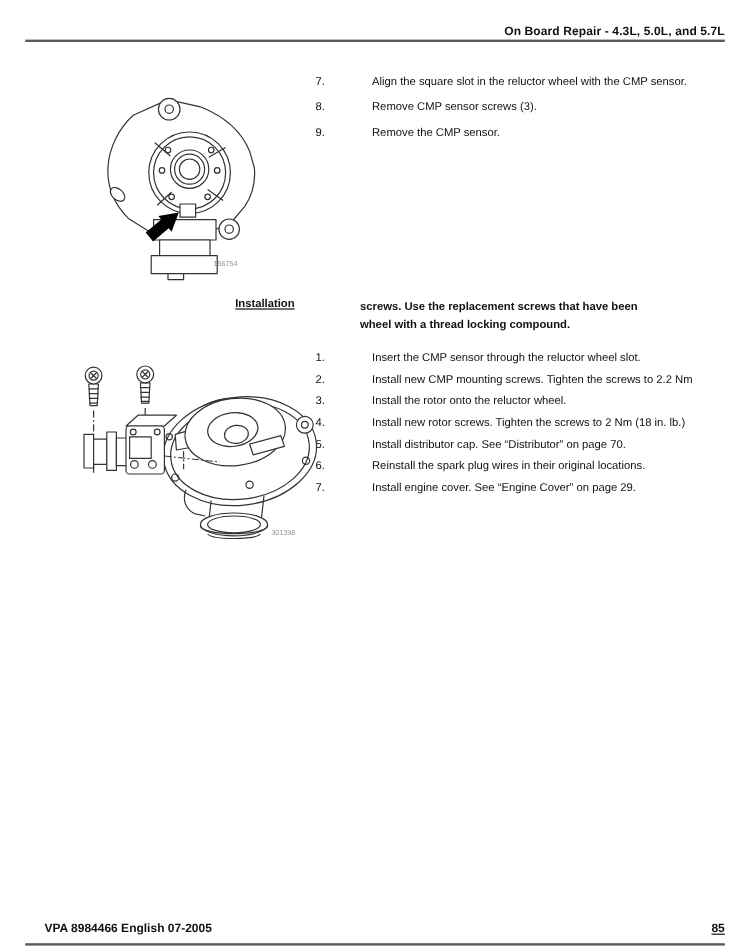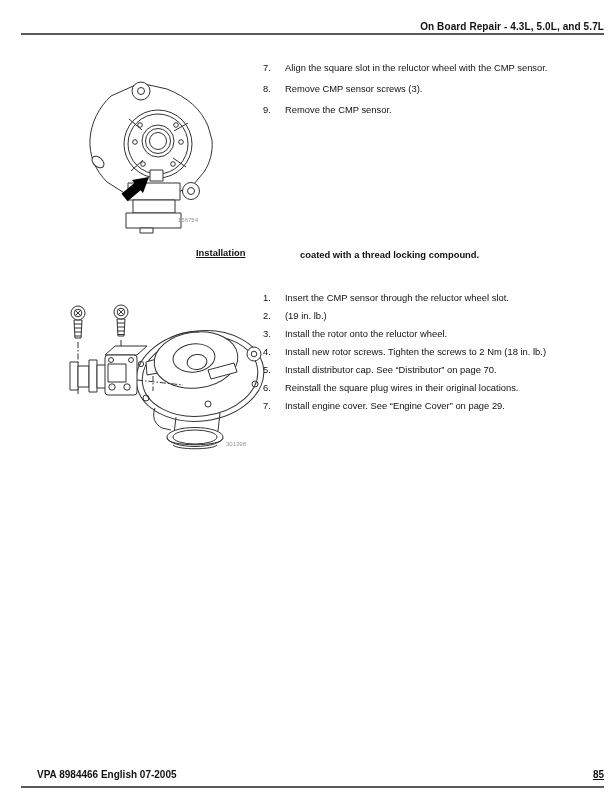--- a/index.html
+++ b/index.html
@@ -18,21 +18,21 @@
   .hdr-rule{position:absolute;top:33px;left:21px;right:36px;height:2px;background:#5a5a5a;}
   .ftr-rule{position:absolute;top:786px;left:21px;right:36px;height:1.5px;background:#5a5a5a;}
   .ftr-left{position:absolute;top:769px;left:37px;font-size:10px;font-weight:bold;}
   .ftr-page{position:absolute;top:769px;right:36px;font-size:10px;font-weight:bold;text-decoration:underline;}
   
   .steps{position:absolute;left:263px;font-size:9.4px;line-height:11px;}
   .steps .step{display:flex;}
   .steps.removal .step{margin-bottom:10px;}
   .steps.install .step{margin-bottom:7px;}
   .step .num{width:22px;flex:none;}
-  .step .txt{width:285px;}
+  .step .txt{width:285px;margin-left:25px;}
   
   .side-head{position:absolute;left:196px;top:247px;font-size:9.4px;font-weight:bold;text-decoration:underline;}
   .important{position:absolute;left:300px;top:247px;width:280px;
     font-size:9.4px;font-weight:bold;line-height:15.2px;}
   
   .fig1{position:absolute;left:70px;top:78px;}
   .fig2{position:absolute;left:58px;top:298px;}
   svg{display:block;}
   .fign{font-family:"Liberation Sans",sans-serif;}
 </style>
@@ -94,47 +94,48 @@
         <rect x="70" y="150" width="13" height="5" fill="#fff"></rect>
 
         <polygon points="79,99 73,115.1 70.6,112.3 57.6,123.2 51.4,115.8 64.4,104.9 62,102.1" fill="#000" stroke="none"></polygon>
       </g>
       <text class="fign" x="108" y="144" font-size="6" fill="#949494">156754</text>
     </svg>
   </div>
 
   <div class="side-head">Installation</div>
   <div class="important">
-    <div>coated with a thread locking compound.</div>
+    <div>screws. Use the replacement screws that have been</div>
+    <div>wheel with a thread locking compound.</div>
   </div>
 
   <div class="steps install" style="top:292px;">
     <div class="step">
       <span class="num">1.</span>
       <span class="txt"><span>Insert the CMP sensor through the reluctor wheel slot.</span><div class="l2"></div></span>
     </div>
     <div class="step">
       <span class="num">2.</span>
-      <span class="txt"><div class="l2">(19 in. lb.)</div></span>
+      <span class="txt"><span>Install new CMP mounting screws. Tighten the screws to 2.2 Nm</span></span>
     </div>
     <div class="step">
       <span class="num">3.</span>
       <span class="txt"><span>Install the rotor onto the reluctor wheel.</span><div class="l2"></div></span>
     </div>
     <div class="step">
       <span class="num">4.</span>
       <span class="txt"><span>Install new rotor screws. Tighten the screws to 2 Nm (18 in. lb.)</span><div class="l2"></div></span>
     </div>
     <div class="step">
       <span class="num">5.</span>
       <span class="txt"><span>Install distributor cap. See “Distributor” on page 70.</span><div class="l2"></div></span>
     </div>
     <div class="step">
       <span class="num">6.</span>
-      <span class="txt"><span>Reinstall the square plug wires in their original locations.</span><div class="l2"></div></span>
+      <span class="txt"><span>Reinstall the spark plug wires in their original locations.</span><div class="l2"></div></span>
     </div>
     <div class="step">
       <span class="num">7.</span>
       <span class="txt"><span>Install engine cover. See “Engine Cover” on page 29.</span><div class="l2"></div></span>
     </div>
   </div>
 
   <div class="fig2">
     <svg width="215" height="160" viewBox="0 0 215 160">
       <g stroke="#333" fill="none" stroke-width="1" stroke-linejoin="round">

